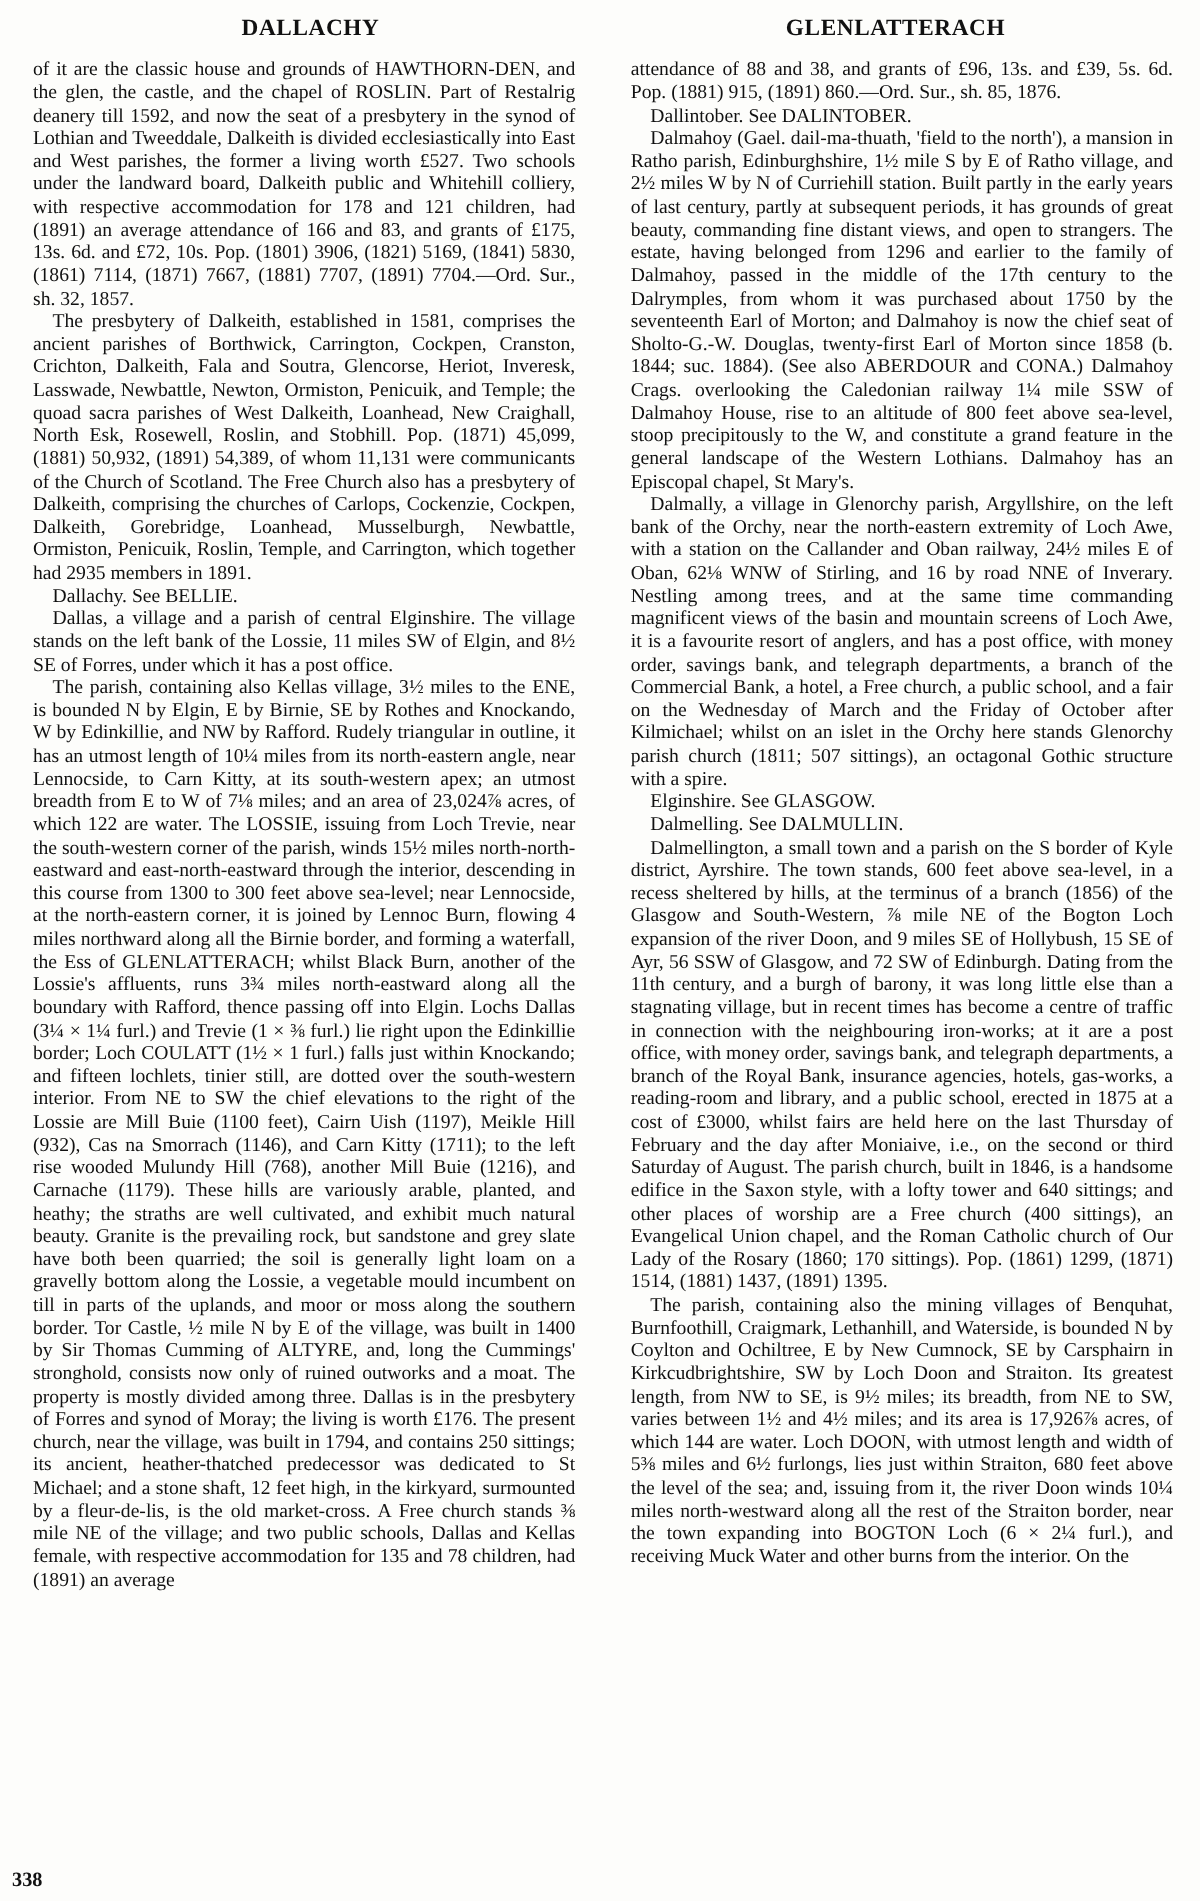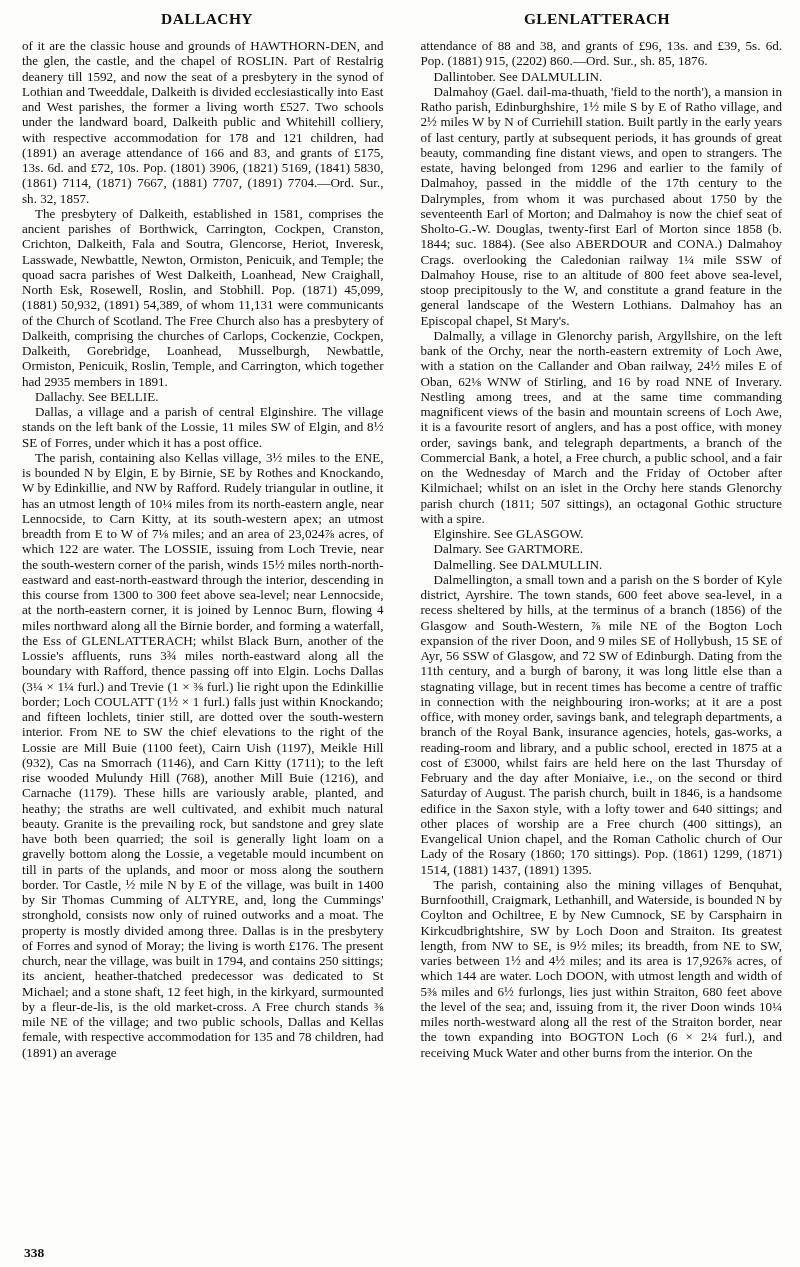--- a/index.html
+++ b/index.html
@@ -56,21 +56,21 @@
     font-size: 13.1px;
     line-height: 15.25px;
     text-align: justify;
     text-justify: inter-word;
     hyphens: manual;
   }
   p.ind { text-indent: 13px; }
   p.noind { text-indent: 0; }
   .pageno {
     position: absolute;
-    left: 24px;
+    left: 8px;
     bottom: 6px;
     font-size: 13.5px;
     font-weight: bold;
     font-family: "Liberation Serif", serif;
     text-align: right;
   }
 </style>
 </head>
 <body>
 
@@ -85,26 +85,25 @@
 
     <div class="col">
       <p class="noind">of it are the classic house and grounds of HAWTHORN-DEN, and the glen, the castle, and the chapel of ROSLIN. Part of Restalrig deanery till 1592, and now the seat of a presbytery in the synod of Lothian and Tweeddale, Dalkeith is divided ecclesiastically into East and West parishes, the former a living worth £527. Two schools under the landward board, Dalkeith public and Whitehill colliery, with respective accommodation for 178 and 121 children, had (1891) an average attendance of 166 and 83, and grants of £175, 13s. 6d. and £72, 10s. Pop. (1801) 3906, (1821) 5169, (1841) 5830, (1861) 7114, (1871) 7667, (1881) 7707, (1891) 7704.—Ord. Sur., sh. 32, 1857.</p>
       <p class="ind">The presbytery of Dalkeith, established in 1581, comprises the ancient parishes of Borthwick, Carrington, Cockpen, Cranston, Crichton, Dalkeith, Fala and Soutra, Glencorse, Heriot, Inveresk, Lasswade, Newbattle, Newton, Ormiston, Penicuik, and Temple; the quoad sacra parishes of West Dalkeith, Loanhead, New Craighall, North Esk, Rosewell, Roslin, and Stobhill. Pop. (1871) 45,099, (1881) 50,932, (1891) 54,389, of whom 11,131 were communicants of the Church of Scotland. The Free Church also has a presbytery of Dalkeith, comprising the churches of Carlops, Cockenzie, Cockpen, Dalkeith, Gorebridge, Loanhead, Musselburgh, Newbattle, Ormiston, Penicuik, Roslin, Temple, and Carrington, which together had 2935 members in 1891.</p>
       <p class="ind">Dallachy. See BELLIE.</p>
       <p class="ind">Dallas, a village and a parish of central Elginshire. The village stands on the left bank of the Lossie, 11 miles SW of Elgin, and 8½ SE of Forres, under which it has a post office.</p>
       <p class="ind">The parish, containing also Kellas village, 3½ miles to the ENE, is bounded N by Elgin, E by Birnie, SE by Rothes and Knockando, W by Edinkillie, and NW by Rafford. Rudely triangular in outline, it has an utmost length of 10¼ miles from its north-eastern angle, near Lennocside, to Carn Kitty, at its south-western apex; an utmost breadth from E to W of 7⅛ miles; and an area of 23,024⅞ acres, of which 122 are water. The LOSSIE, issuing from Loch Trevie, near the south-western corner of the parish, winds 15½ miles north-north-eastward and east-north-eastward through the interior, descending in this course from 1300 to 300 feet above sea-level; near Lennocside, at the north-eastern corner, it is joined by Lennoc Burn, flowing 4 miles northward along all the Birnie border, and forming a waterfall, the Ess of GLENLATTERACH; whilst Black Burn, another of the Lossie's affluents, runs 3¾ miles north-eastward along all the boundary with Rafford, thence passing off into Elgin. Lochs Dallas (3¼ × 1¼ furl.) and Trevie (1 × ⅜ furl.) lie right upon the Edinkillie border; Loch COULATT (1½ × 1 furl.) falls just within Knockando; and fifteen lochlets, tinier still, are dotted over the south-western interior. From NE to SW the chief elevations to the right of the Lossie are Mill Buie (1100 feet), Cairn Uish (1197), Meikle Hill (932), Cas na Smorrach (1146), and Carn Kitty (1711); to the left rise wooded Mulundy Hill (768), another Mill Buie (1216), and Carnache (1179). These hills are variously arable, planted, and heathy; the straths are well cultivated, and exhibit much natural beauty. Granite is the prevailing rock, but sandstone and grey slate have both been quarried; the soil is generally light loam on a gravelly bottom along the Lossie, a vegetable mould incumbent on till in parts of the uplands, and moor or moss along the southern border. Tor Castle, ½ mile N by E of the village, was built in 1400 by Sir Thomas Cumming of ALTYRE, and, long the Cummings' stronghold, consists now only of ruined outworks and a moat. The property is mostly divided among three. Dallas is in the presbytery of Forres and synod of Moray; the living is worth £176. The present church, near the village, was built in 1794, and contains 250 sittings; its ancient, heather-thatched predecessor was dedicated to St Michael; and a stone shaft, 12 feet high, in the kirkyard, surmounted by a fleur-de-lis, is the old market-cross. A Free church stands ⅜ mile NE of the village; and two public schools, Dallas and Kellas female, with respective accommodation for 135 and 78 children, had (1891) an average</p>
     </div>
 
     <div class="col">
-      <p class="noind">attendance of 88 and 38, and grants of £96, 13s. and £39, 5s. 6d. Pop. (1881) 915, (2202) 860.—Ord. Sur., sh. 85, 1876.</p>
-      <p class="ind">Dallintober. See DALMULLIN.</p>
+      <p class="noind">attendance of 88 and 38, and grants of £96, 13s. and £39, 5s. 6d. Pop. (1881) 915, (1891) 860.—Ord. Sur., sh. 85, 1876.</p>
+      <p class="ind">Dallintober. See DALINTOBER.</p>
       <p class="ind">Dalmahoy (Gael. dail-ma-thuath, 'field to the north'), a mansion in Ratho parish, Edinburghshire, 1½ mile S by E of Ratho village, and 2½ miles W by N of Curriehill station. Built partly in the early years of last century, partly at subsequent periods, it has grounds of great beauty, commanding fine distant views, and open to strangers. The estate, having belonged from 1296 and earlier to the family of Dalmahoy, passed in the middle of the 17th century to the Dalrymples, from whom it was purchased about 1750 by the seventeenth Earl of Morton; and Dalmahoy is now the chief seat of Sholto-G.-W. Douglas, twenty-first Earl of Morton since 1858 (b. 1844; suc. 1884). (See also ABERDOUR and CONA.) Dalmahoy Crags. overlooking the Caledonian railway 1¼ mile SSW of Dalmahoy House, rise to an altitude of 800 feet above sea-level, stoop precipitously to the W, and constitute a grand feature in the general landscape of the Western Lothians. Dalmahoy has an Episcopal chapel, St Mary's.</p>
       <p class="ind">Dalmally, a village in Glenorchy parish, Argyllshire, on the left bank of the Orchy, near the north-eastern extremity of Loch Awe, with a station on the Callander and Oban railway, 24½ miles E of Oban, 62⅛ WNW of Stirling, and 16 by road NNE of Inverary. Nestling among trees, and at the same time commanding magnificent views of the basin and mountain screens of Loch Awe, it is a favourite resort of anglers, and has a post office, with money order, savings bank, and telegraph departments, a branch of the Commercial Bank, a hotel, a Free church, a public school, and a fair on the Wednesday of March and the Friday of October after Kilmichael; whilst on an islet in the Orchy here stands Glenorchy parish church (1811; 507 sittings), an octagonal Gothic structure with a spire.</p>
       <p class="ind">Elginshire. See GLASGOW.</p>
-      <p class="ind">Dalmary. See GARTMORE.</p>
       <p class="ind">Dalmelling. See DALMULLIN.</p>
       <p class="ind">Dalmellington, a small town and a parish on the S border of Kyle district, Ayrshire. The town stands, 600 feet above sea-level, in a recess sheltered by hills, at the terminus of a branch (1856) of the Glasgow and South-Western, ⅞ mile NE of the Bogton Loch expansion of the river Doon, and 9 miles SE of Hollybush, 15 SE of Ayr, 56 SSW of Glasgow, and 72 SW of Edinburgh. Dating from the 11th century, and a burgh of barony, it was long little else than a stagnating village, but in recent times has become a centre of traffic in connection with the neighbouring iron-works; at it are a post office, with money order, savings bank, and telegraph departments, a branch of the Royal Bank, insurance agencies, hotels, gas-works, a reading-room and library, and a public school, erected in 1875 at a cost of £3000, whilst fairs are held here on the last Thursday of February and the day after Moniaive, i.e., on the second or third Saturday of August. The parish church, built in 1846, is a handsome edifice in the Saxon style, with a lofty tower and 640 sittings; and other places of worship are a Free church (400 sittings), an Evangelical Union chapel, and the Roman Catholic church of Our Lady of the Rosary (1860; 170 sittings). Pop. (1861) 1299, (1871) 1514, (1881) 1437, (1891) 1395.</p>
       <p class="ind">The parish, containing also the mining villages of Benquhat, Burnfoothill, Craigmark, Lethanhill, and Waterside, is bounded N by Coylton and Ochiltree, E by New Cumnock, SE by Carsphairn in Kirkcudbrightshire, SW by Loch Doon and Straiton. Its greatest length, from NW to SE, is 9½ miles; its breadth, from NE to SW, varies between 1½ and 4½ miles; and its area is 17,926⅞ acres, of which 144 are water. Loch DOON, with utmost length and width of 5⅜ miles and 6½ furlongs, lies just within Straiton, 680 feet above the level of the sea; and, issuing from it, the river Doon winds 10¼ miles north-westward along all the rest of the Straiton border, near the town expanding into BOGTON Loch (6 × 2¼ furl.), and receiving Muck Water and other burns from the interior. On the</p>
     </div>
 
   </div>
 
   <div class="pageno">338</div>
 </div>
 

